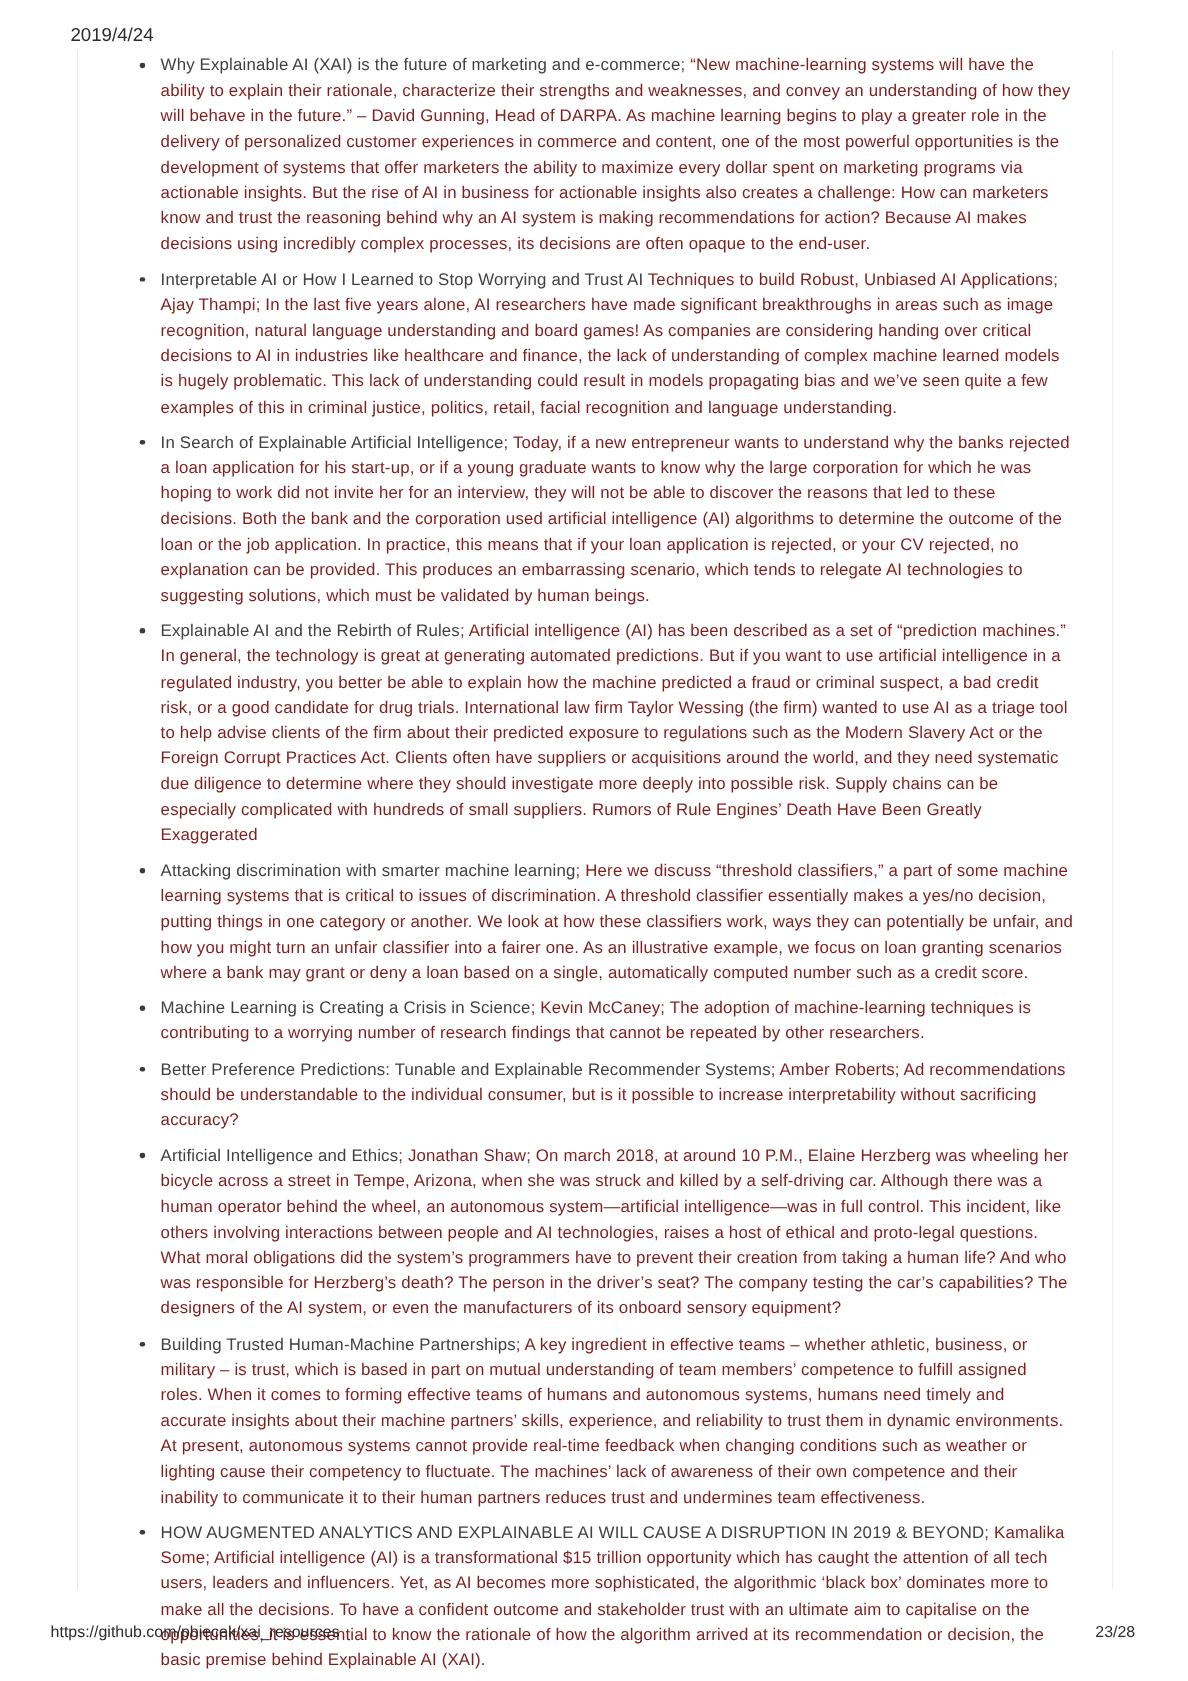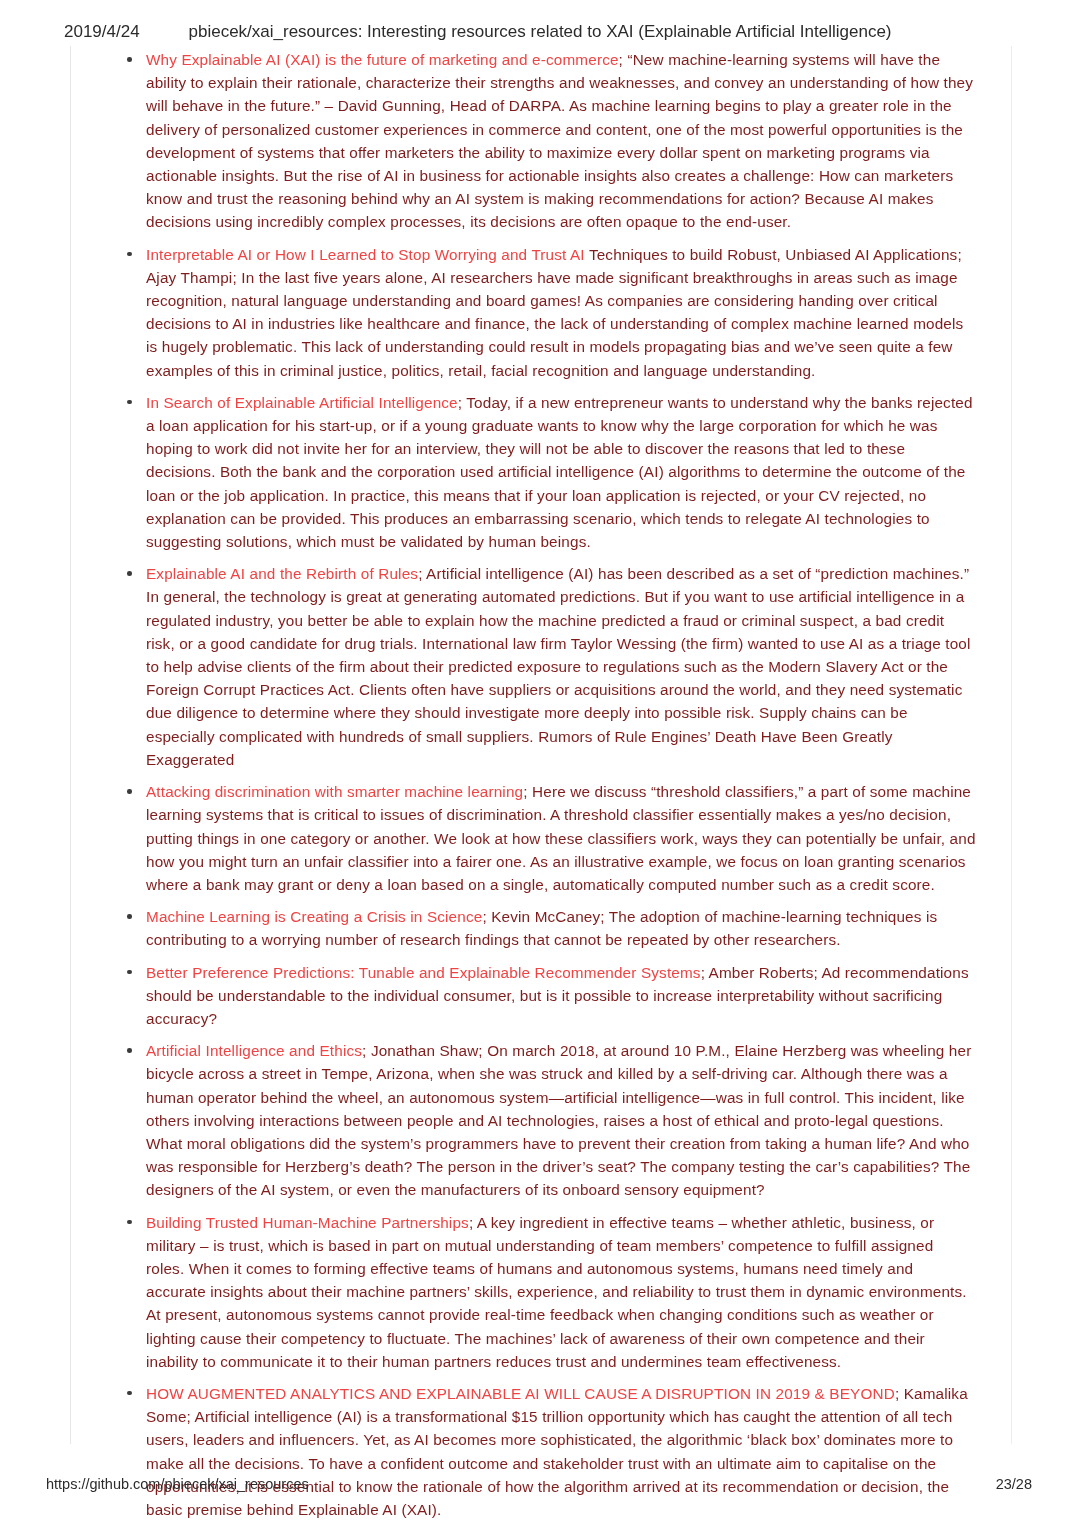--- a/index.html
+++ b/index.html
@@ -76,21 +76,21 @@
   .resource-item .bullet-dot {
     position: absolute;
     left: 9px;
     top: 9px;
     width: 4.5px;
     height: 4.5px;
     border-radius: 50%;
     background: #3b3b3b;
   }
   .resource-link {
-    color: #ef4444;
+    color: #404040;
     text-decoration: none;
   }
   .resource-desc {
     color: #7f1d1d;
   }
 
   
   .page-footer {
     position: absolute;
     bottom: 32px;
@@ -111,21 +111,20 @@
     right: 48px;
     top: 0;
     white-space: nowrap;
   }
 </style>
 </head>
 <body>
 
 <div class="page-header">
   <span class="hdr-date">2019/4/24</span>
-  <span class="hdr-title">pbiecek/xai_resources: Interesting resources related to XAI (Explainable Artificial Intelligence)</span>
 </div>
 
 <div class="content-frame"></div>
 
 <ul class="resource-list" id="resource-list">
 <li class="resource-item"><span class="bullet-dot"></span><a class="resource-link" href="#">Why Explainable AI (XAI) is the future of marketing and e-commerce</a><span class="resource-desc">; “New machine-learning systems will have the ability to explain their rationale, characterize their strengths and weaknesses, and convey an understanding of how they will behave in the future.” – David Gunning, Head of DARPA. As machine learning begins to play a greater role in the delivery of personalized customer experiences in commerce and content, one of the most powerful opportunities is the development of systems that offer marketers the ability to maximize every dollar spent on marketing programs via actionable insights. But the rise of AI in business for actionable insights also creates a challenge: How can marketers know and trust the reasoning behind why an AI system is making recommendations for action? Because AI makes decisions using incredibly complex processes, its decisions are often opaque to the end-user.</span></li>
     <li class="resource-item"><span class="bullet-dot"></span><a class="resource-link" href="#">Interpretable AI or How I Learned to Stop Worrying and Trust AI</a><span class="resource-desc"> Techniques to build Robust, Unbiased AI Applications; Ajay Thampi; In the last five years alone, AI researchers have made significant breakthroughs in areas such as image recognition, natural language understanding and board games! As companies are considering handing over critical decisions to AI in industries like healthcare and finance, the lack of understanding of complex machine learned models is hugely problematic. This lack of understanding could result in models propagating bias and we’ve seen quite a few examples of this in criminal justice, politics, retail, facial recognition and language understanding.</span></li>
     <li class="resource-item"><span class="bullet-dot"></span><a class="resource-link" href="#">In Search of Explainable Artificial Intelligence</a><span class="resource-desc">; Today, if a new entrepreneur wants to understand why the banks rejected a loan application for his start-up, or if a young graduate wants to know why the large corporation for which he was hoping to work did not invite her for an interview, they will not be able to discover the reasons that led to these decisions. Both the bank and the corporation used artificial intelligence (AI) algorithms to determine the outcome of the loan or the job application. In practice, this means that if your loan application is rejected, or your CV rejected, no explanation can be provided. This produces an embarrassing scenario, which tends to relegate AI technologies to suggesting solutions, which must be validated by human beings.</span></li>
     <li class="resource-item"><span class="bullet-dot"></span><a class="resource-link" href="#">Explainable AI and the Rebirth of Rules</a><span class="resource-desc">; Artificial intelligence (AI) has been described as a set of “prediction machines.” In general, the technology is great at generating automated predictions. But if you want to use artificial intelligence in a regulated industry, you better be able to explain how the machine predicted a fraud or criminal suspect, a bad credit risk, or a good candidate for drug trials. International law firm Taylor Wessing (the firm) wanted to use AI as a triage tool to help advise clients of the firm about their predicted exposure to regulations such as the Modern Slavery Act or the Foreign Corrupt Practices Act. Clients often have suppliers or acquisitions around the world, and they need systematic due diligence to determine where they should investigate more deeply into possible risk. Supply chains can be especially complicated with hundreds of small suppliers. Rumors of Rule Engines’ Death Have Been Greatly Exaggerated</span></li>
     <li class="resource-item"><span class="bullet-dot"></span><a class="resource-link" href="#">Attacking discrimination with smarter machine learning</a><span class="resource-desc">; Here we discuss “threshold classifiers,” a part of some machine learning systems that is critical to issues of discrimination. A threshold classifier essentially makes a yes/no decision, putting things in one category or another. We look at how these classifiers work, ways they can potentially be unfair, and how you might turn an unfair classifier into a fairer one. As an illustrative example, we focus on loan granting scenarios where a bank may grant or deny a loan based on a single, automatically computed number such as a credit score.</span></li>

